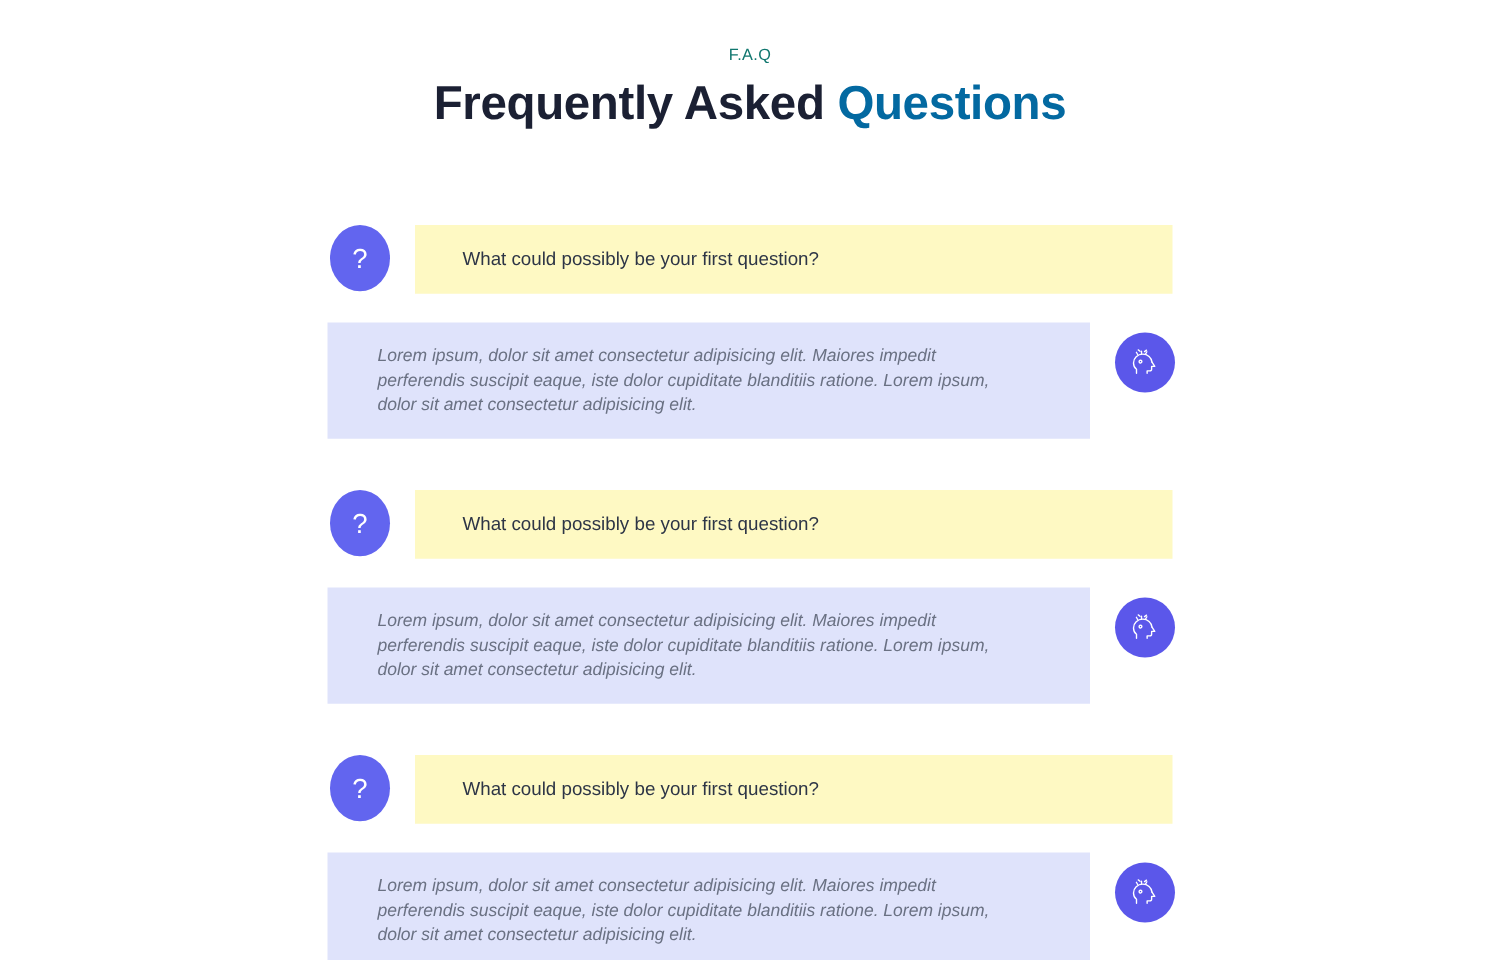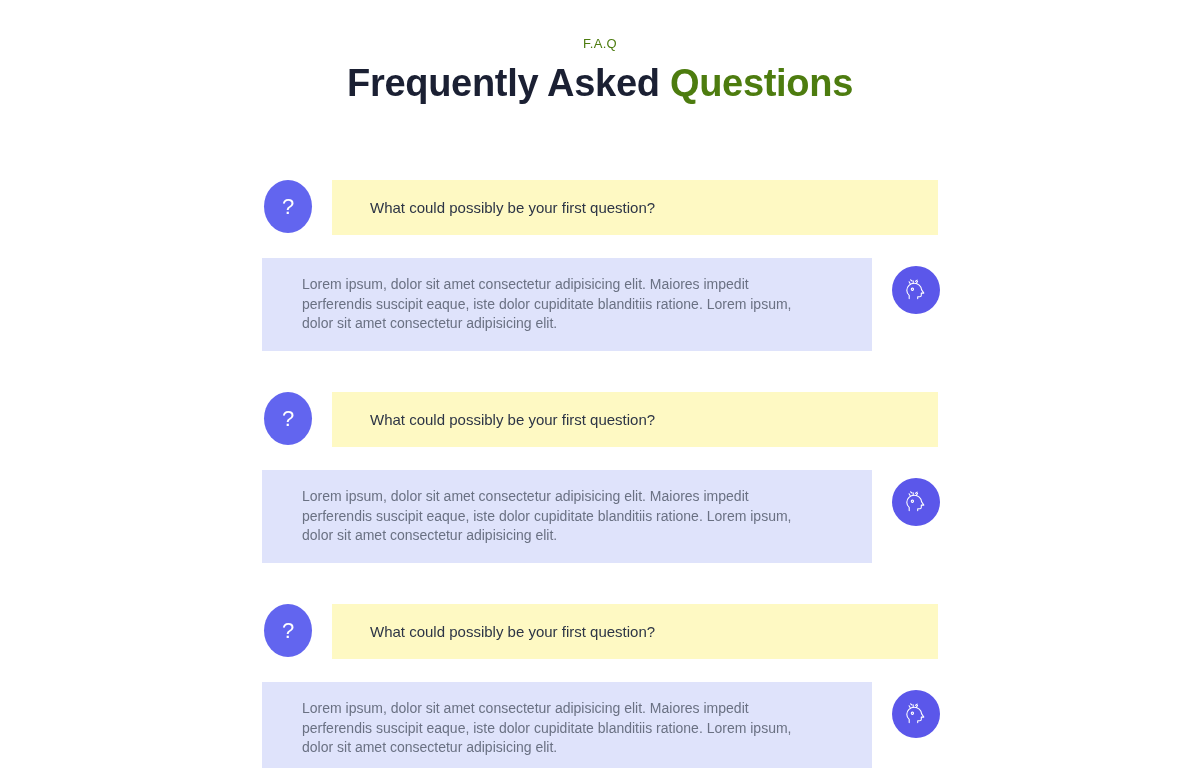--- a/index.html
+++ b/index.html
@@ -21,36 +21,36 @@
 
   
   .faq-header {
     padding-top: 36px;
     text-align: center;
   }
 
   .faq-eyebrow {
     font-size: 13px;
     letter-spacing: 0.3px;
-    color: #4d7c0f;
+    color: #0f766e;
     line-height: 16px;
     font-weight: 400;
   }
 
   .faq-title {
     margin-top: 8px;
     font-size: 38px;
     line-height: 46px;
     font-weight: 700;
     color: #1b2033;
     letter-spacing: -0.3px;
   }
 
   .faq-title .accent {
-    color: #4d7c0f;
+    color: #0369a1;
   }
 
   
   .faq-list {
     margin-top: 74px;
     width: 1200px;
   }
 
   .faq-item { width: 1200px; }
 
@@ -96,20 +96,21 @@
     color: #2d3546;
     font-weight: 400;
   }
 
   
   .a-row {
     display: flex;
     align-items: flex-start;
     padding-left: 262px;
     margin-top: 23px;
+    font-style: italic;
   }
 
   .a-bar {
     flex: 0 0 auto;
     width: 610px;
     min-height: 93px;
     background: #dfe3fb;
     display: flex;
     align-items: center;
     padding: 14px 40px;

